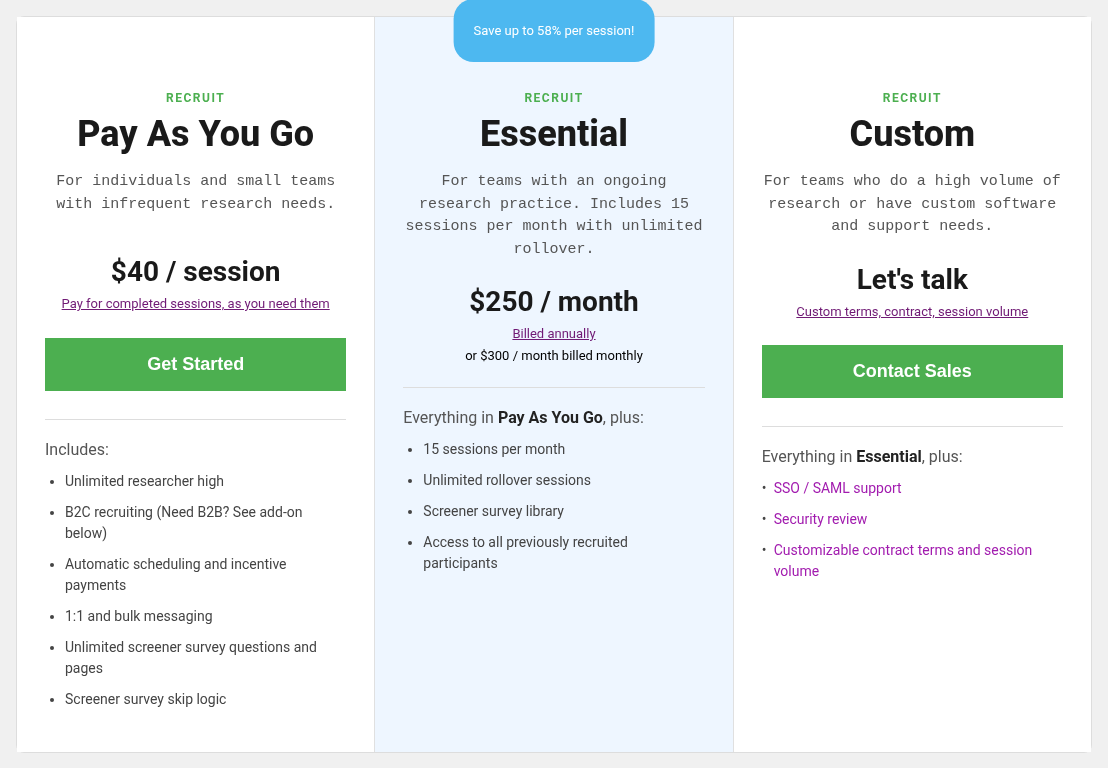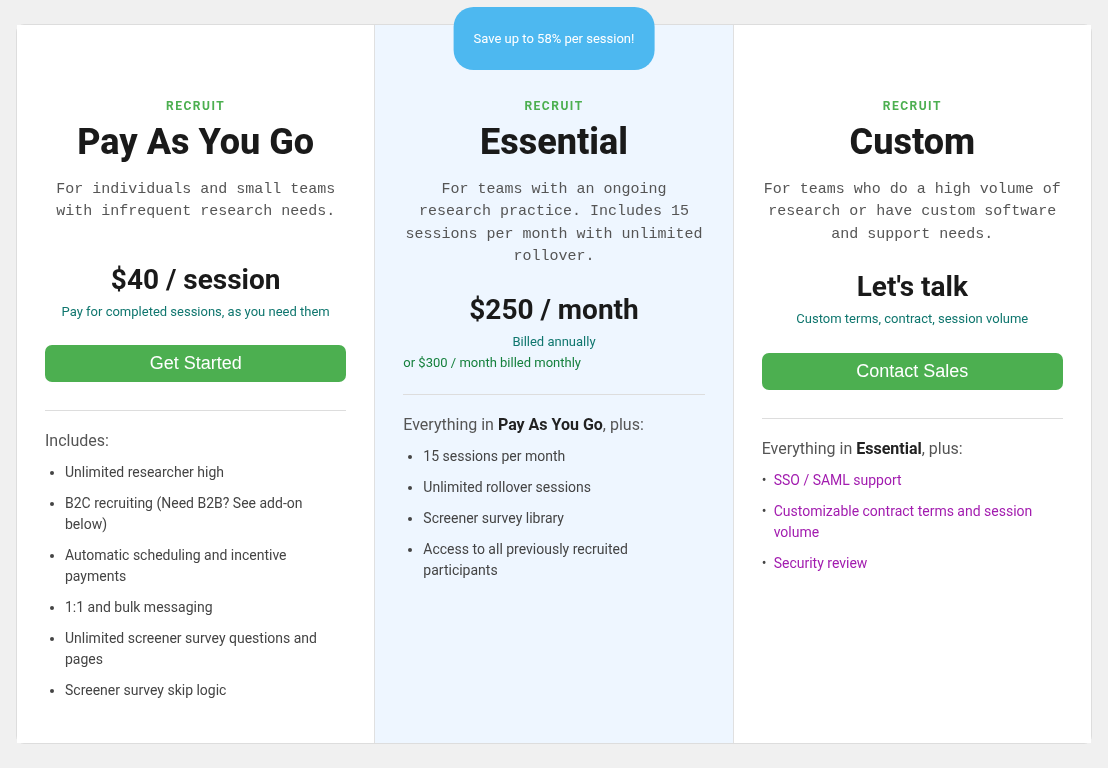--- a/index.html
+++ b/index.html
@@ -75,40 +75,42 @@
     }
     .plan-price {
       font-size: 28px;
       font-weight: 700;
       color: #1a1a1a;
       text-align: center;
       margin-bottom: 6px;
     }
     .plan-price-note {
       font-size: 13px;
-      color: #0f766e;
+      color: #701a75;
       text-align: center;
       margin-bottom: 4px;
       line-height: 1.5;
+      text-decoration: underline;
     }
     .plan-price-sub {
       font-size: 13px;
-      color: #15803d;
+      color: #000000;
+      text-align: center;
       margin-bottom: 24px;
     }
     .plan-button {
       display: block;
       width: 100%;
-      padding: 8px;
+      padding: 16px;
       background: #4caf50;
       color: white;
       font-size: 18px;
-      font-weight: 400;
+      font-weight: 700;
       border: none;
-      border-radius: 7px;
+      border-radius: 0;
       cursor: pointer;
       text-align: center;
       margin-bottom: 28px;
     }
     .divider {
       border: none;
       border-top: 1px solid #ddd;
       margin-bottom: 20px;
     }
     .includes-label {
@@ -204,18 +206,18 @@
     <div class="plan-price">Let's talk</div>
     <div class="plan-price-note">Custom terms, contract, session volume</div>
     <div style="margin-bottom:24px;"></div>
     <button class="plan-button">Contact Sales</button>
     <hr class="divider">
     <p class="includes-label">
       Everything in <strong>Essential</strong>, plus:
     </p>
     <ul class="no-bullet-list">
       <li>SSO / SAML support</li>
+      <li>Security review</li>
       <li>Customizable contract terms and session volume</li>
-      <li>Security review</li>
     </ul>
   </div>
 
 </div>
 
 </body></html>

